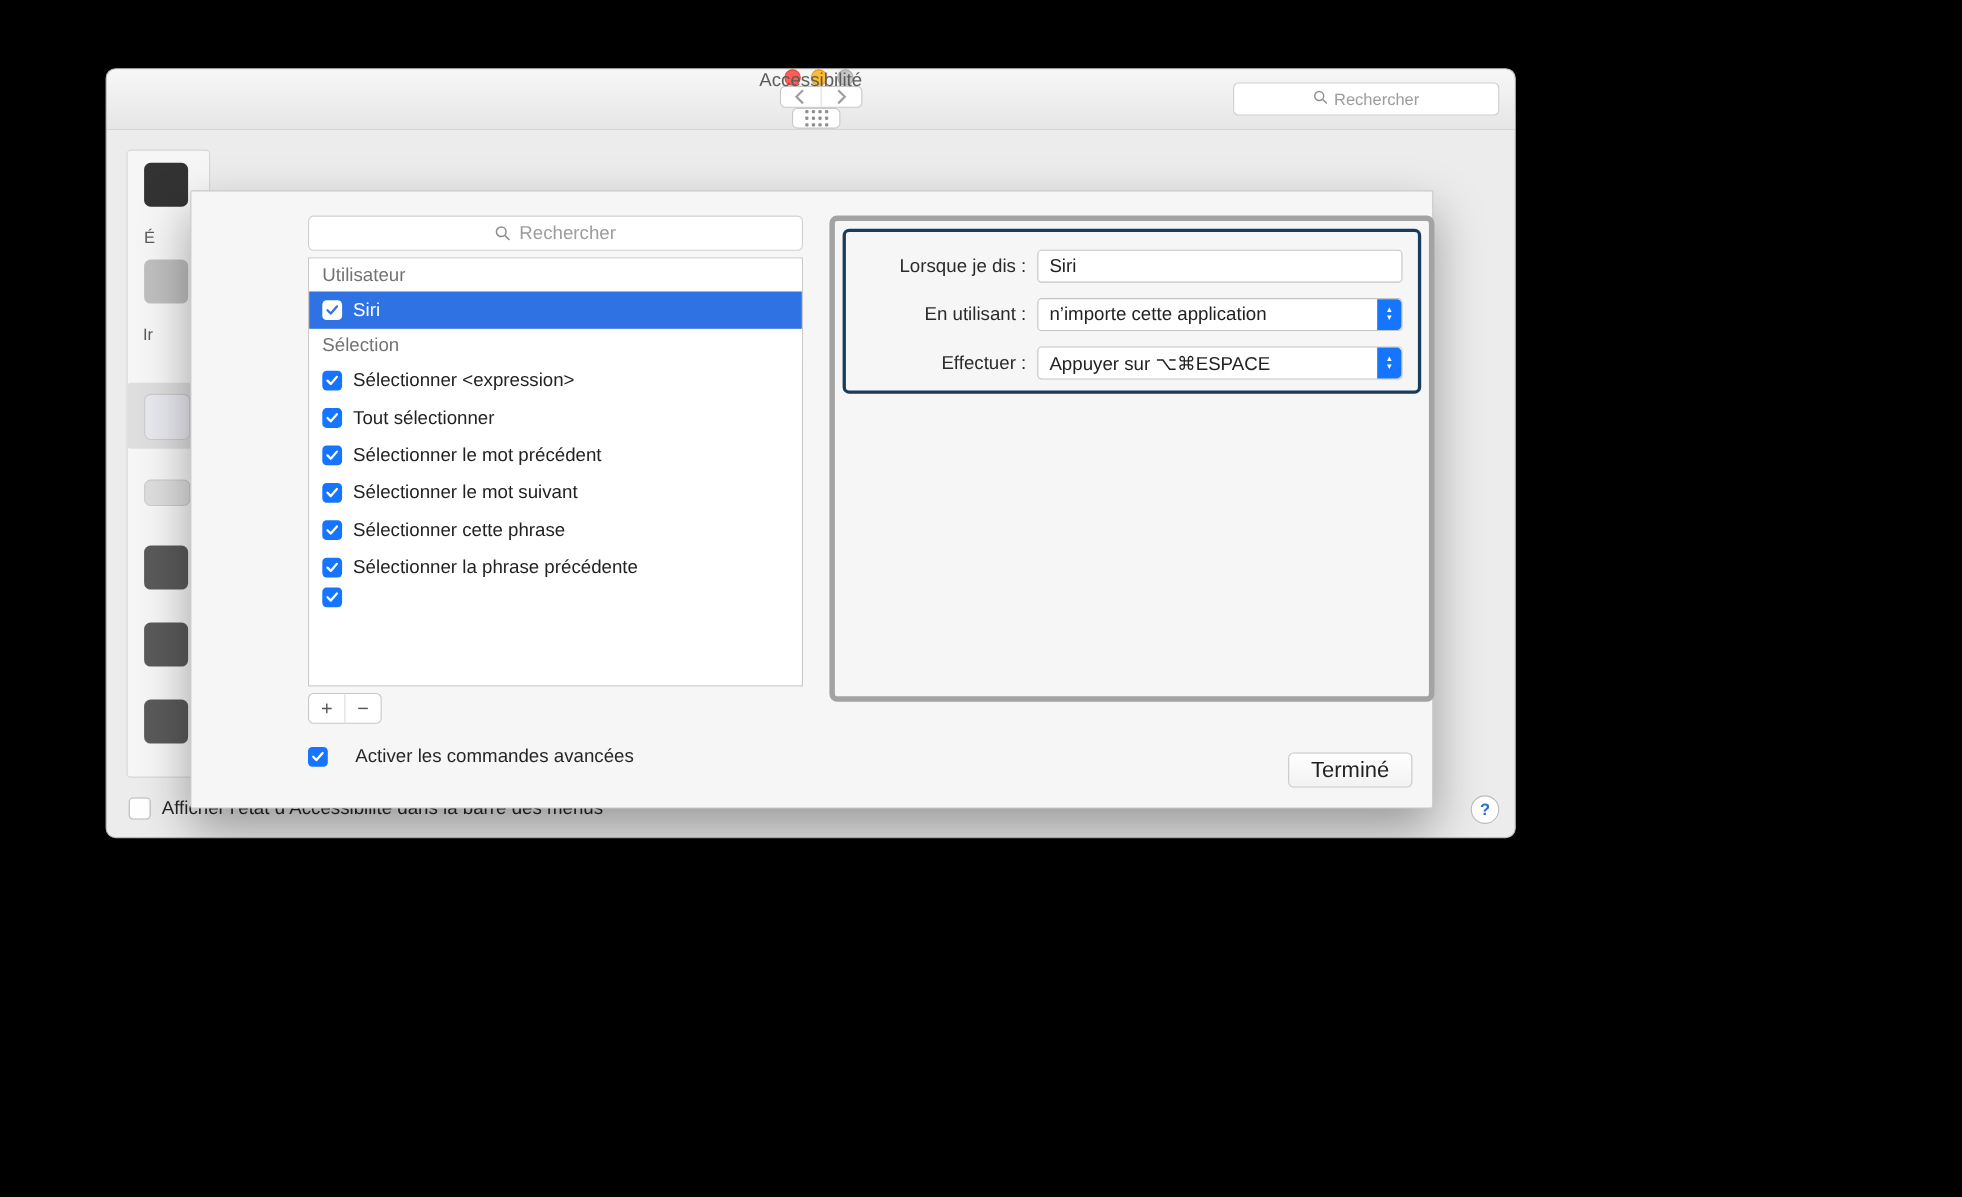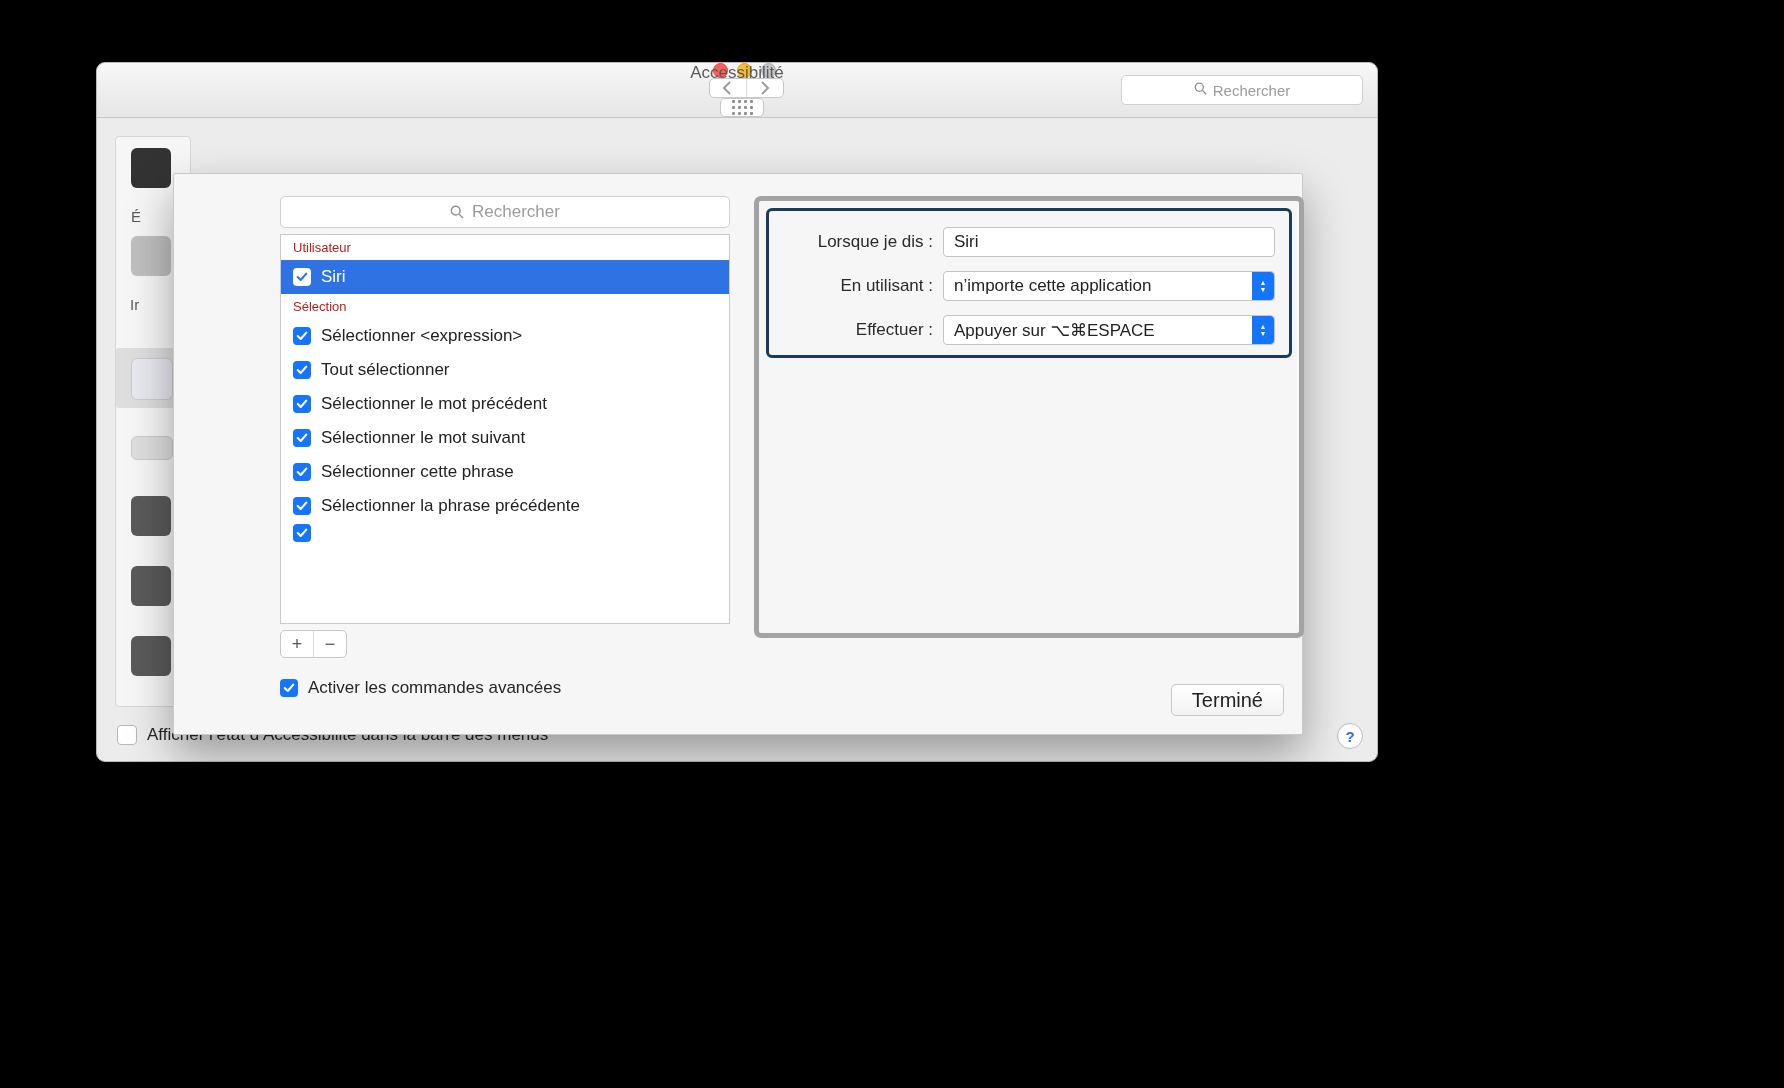--- a/index.html
+++ b/index.html
@@ -25,31 +25,31 @@
   .bg-sel{position:absolute;left:19px;top:230px;width:72px;height:60px;background:#dedede;border-radius:3px;}
   .bg-thumb{position:absolute;width:40px;height:40px;background:#777;border-radius:6px;}
   .menubar-check{position:absolute;left:20px;bottom:17px;display:flex;align-items:center;gap:10px;font-size:17px;color:#262626;}
   .mcbox{width:18px;height:18px;border:1px solid #b7b7b7;border-radius:4px;background:#fff;}
   .helpbtn{position:absolute;right:14px;bottom:13px;width:24px;height:24px;border:1px solid #bdbdbd;border-radius:50%;background:#fff;display:flex;align-items:center;justify-content:center;color:#2e6cd6;font-weight:600;font-size:15px;}
   
   .sheet{position:absolute;left:76px;top:55px;width:1128px;height:560px;background:#f6f6f6;border:1px solid #c9c9c9;border-radius:2px;box-shadow:0 20px 45px rgba(0,0,0,.35);}
   .sheet-inner{position:absolute;inset:0;}
   .sheet-search{position:absolute;left:106px;top:22px;width:448px;height:30px;border:1px solid #cfcfcf;border-radius:5px;background:#fff;display:flex;align-items:center;justify-content:center;gap:8px;color:#9c9c9c;font-size:17px;}
   .cmd-list{position:absolute;left:106px;top:60px;width:448px;height:388px;border:1px solid #c9c9c9;background:#fff;overflow:hidden;}
-  .grp-head{padding:5px 12px;font-size:13px;color:#b91c1c;background:#fff;}
+  .grp-head{padding:5px 12px;font-size:17px;color:#737373;background:#fff;}
   .row{display:flex;align-items:center;height:34px;padding:0 12px;gap:10px;font-size:17px;}
   .row.sel{background:#2f72e3;color:#fff;}
   .ck{width:18px;height:18px;border-radius:4px;background:#1675ff;display:flex;align-items:center;justify-content:center;flex:0 0 18px;}
   .ck svg{width:12px;height:12px;}
   .row.sel .ck{background:#fff;}
   .row.sel .ck svg path{stroke:#2f72e3;}
   .addremove{position:absolute;left:106px;top:456px;display:flex;border:1px solid #c8c8c8;border-radius:5px;background:#fff;height:26px;}
   .addremove .b{width:32px;display:flex;align-items:center;justify-content:center;font-size:18px;color:#555;}
   .addremove .b + .b{border-left:1px solid #ddd;}
-  .adv-row{position:absolute;left:106px;top:504px;display:flex;align-items:center;gap:10px;font-size:17px;color:#262626;}
+  .adv-row{position:absolute;left:106px;top:504px;display:flex;align-items:center;gap:25px;font-size:17px;color:#262626;}
   
   .detail{position:absolute;left:580px;top:22px;width:540px;height:432px;border:5px solid #a3a3a3;border-radius:7px;background:#f6f6f6;}
   .hlbox{position:absolute;left:7px;top:7px;right:7px;height:150px;border:3px solid #193c5c;border-radius:6px;padding:12px 14px;box-sizing:border-box;}
   .frow{display:flex;align-items:center;height:38px;gap:10px;margin-bottom:6px;}
   .flabel{width:150px;text-align:right;font-size:17px;color:#2a2a2a;}
   .tinput{flex:1;height:28px;border:1px solid #c4c4c4;border-radius:4px;background:#fff;padding:0 10px;font-size:17px;color:#222;display:flex;align-items:center;}
   .popup{flex:1;height:28px;border:1px solid #c4c4c4;border-radius:4px;background:#fff;display:flex;align-items:center;position:relative;padding:0 28px 0 10px;font-size:17px;}
   .popup .arrows{position:absolute;right:0;top:0;bottom:0;width:22px;background:#1675ff;border-radius:0 4px 4px 0;display:flex;flex-direction:column;align-items:center;justify-content:center;color:#fff;font-size:7px;gap:1px;}
   .done-btn{position:absolute;right:18px;bottom:18px;height:30px;padding:0 20px;border:1px solid #c8c8c8;border-radius:5px;background:linear-gradient(#ffffff,#f2f2f2);display:flex;align-items:center;font-size:20px;color:#222;}
 </style>

